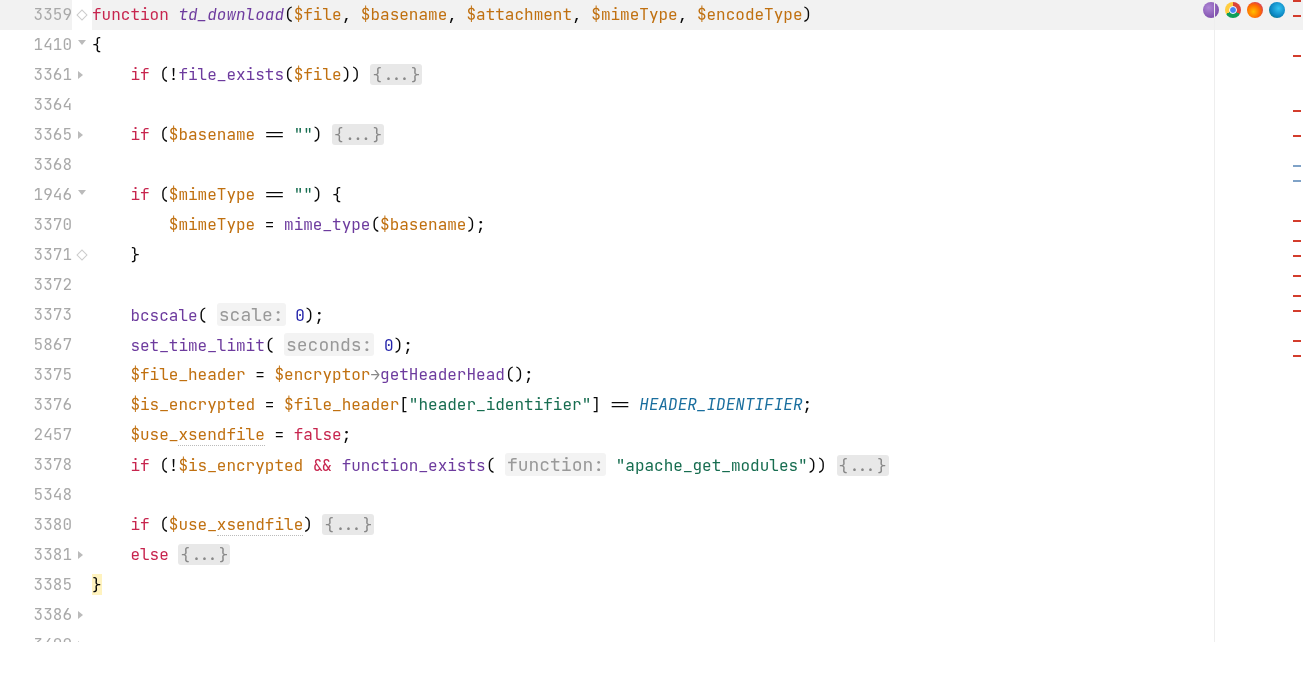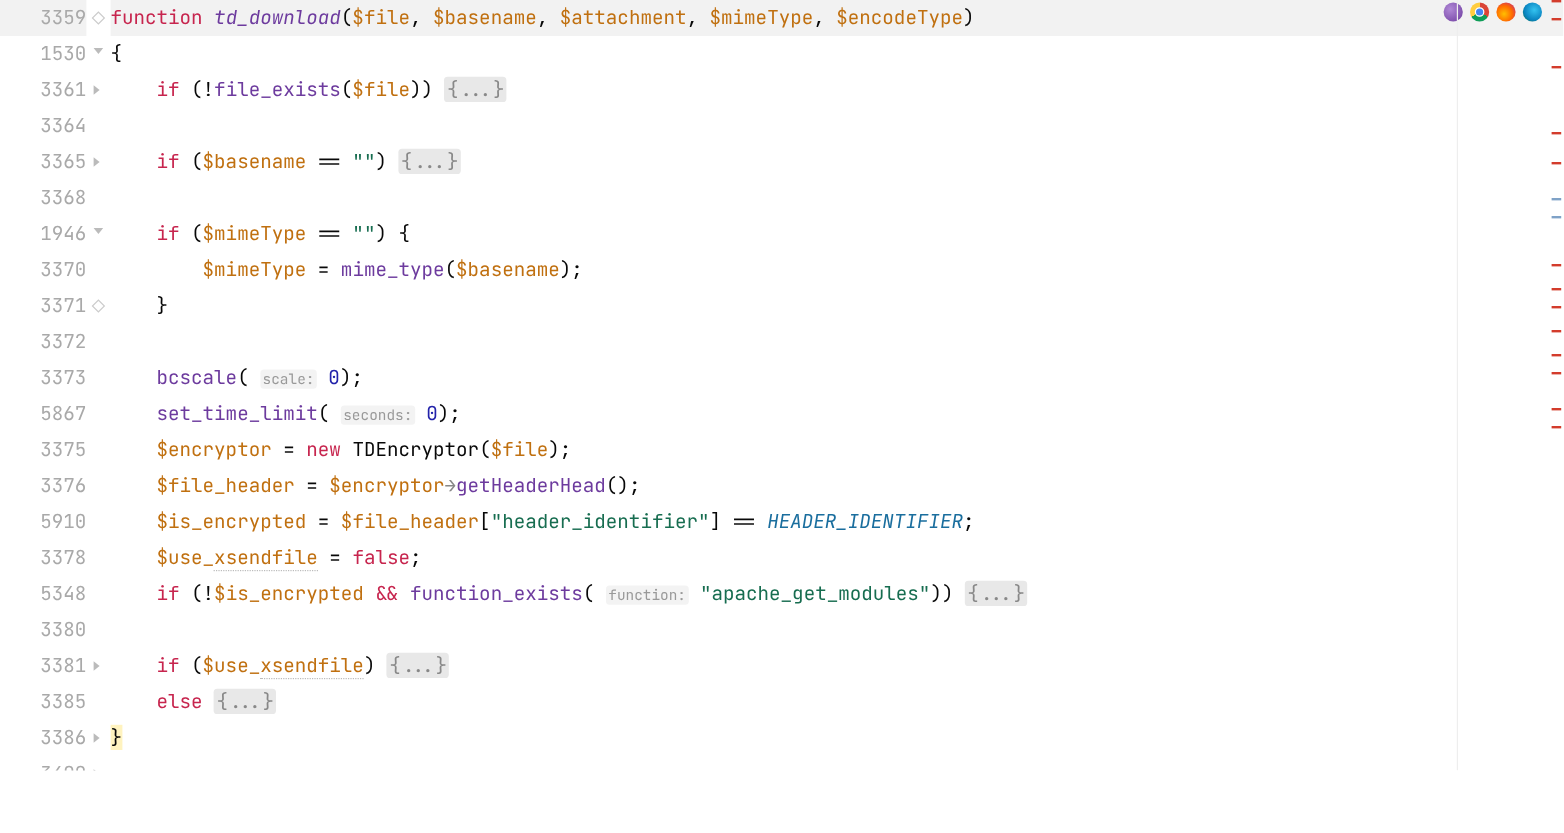--- a/index.html
+++ b/index.html
@@ -69,21 +69,21 @@
   }
 
   
   .kw   { color:#c7254e; }          
   .fn   { color:#6d3b9e; font-style:italic;}
   .call { color:#6d3b9e; }          
   .var  { color:#c07010; }          
   .str  { color:#176d50; }          
   .const{ color:#1a6e9e; font-style:italic;}
   .num  { color:#2222aa; }
-  .hint { color:#999; background:#f3f3f3; border-radius:3px; padding:0 2px; font-style:normal; font-size:12px;}
+  .hint { color:#999; background:#f3f3f3; border-radius:3px; padding:0 2px; font-style:normal; font-size:18px;}
   .fold-ph { background:#e8e8e8; color:#888; padding:0 2px; border-radius:3px;}
   .arrow{ color:#888; }
   .pale-underline { border-bottom:1px dotted #bbb;}
   .hl-brace { background:#fff3bf; }
 
   
   .right-margin {
     position:absolute;
     left:1214px;
     top:0; bottom:0;
@@ -128,34 +128,34 @@
 
   <div class="toolbar-icons">
     <span class="ico ico-purple"></span>
     <span class="ico ico-chrome"></span>
     <span class="ico ico-ff"></span>
     <span class="ico ico-edge"></span>
   </div>
 
   <div class="gutter">
     <div class="line">3359</div>
-    <div class="line">1530</div>
+    <div class="line">1410</div>
     <div class="line">3361</div>
     <div class="line">3364</div>
     <div class="line">3365</div>
     <div class="line">3368</div>
     <div class="line">1946</div>
     <div class="line">3370</div>
     <div class="line">3371</div>
     <div class="line">3372</div>
     <div class="line">3373</div>
     <div class="line">5867</div>
     <div class="line">3375</div>
     <div class="line">3376</div>
-    <div class="line">5910</div>
+    <div class="line">2457</div>
     <div class="line">3378</div>
     <div class="line">5348</div>
     <div class="line">3380</div>
     <div class="line">3381</div>
     <div class="line">3385</div>
     <div class="line">3386</div>
     <div class="line">3400</div>
     <div class="line">3511</div>
     <div class="line"></div>
   </div>
@@ -208,21 +208,20 @@
     <div class="line">    <span>}</span></div>
 
     <div class="line"></div>
 
     <div class="line">    <span class="call">bcscale</span>( <span class="hint">scale:</span> <span class="num">0</span>);</div>
 
     <div class="line">    <span class="call">set_time_limit</span>( <span class="hint">seconds:</span> <span class="num">0</span>);</div>
 
 
 
-    <div class="line">    <span class="var">$encryptor</span> <span>=</span> <span class="kw">new</span> <span>TDEncryptor</span>(<span class="var">$file</span>);</div>
 
     <div class="line">    <span class="var">$file_header</span> <span>=</span> <span class="var">$encryptor</span><span class="arrow">→</span><span class="call">getHeaderHead</span>();</div>
 
     <div class="line">    <span class="var">$is_encrypted</span> <span>=</span> <span class="var">$file_header</span>[<span class="str">"header_identifier"</span>] <span>==</span> <span class="const">HEADER_IDENTIFIER</span>;</div>
 
     <div class="line">    <span class="var">$use_<span class="pale-underline">xsendfile</span></span> <span>=</span> <span class="kw">false</span>;</div>
 
     <div class="line">    <span class="kw">if</span> (<span>!</span><span class="var">$is_encrypted</span> <span class="kw">&amp;&amp;</span> <span class="call">function_exists</span>( <span class="hint">function:</span> <span class="str">"apache_get_modules"</span>)) <span class="fold-ph">{...}</span></div>
 
     <div class="line"></div>

